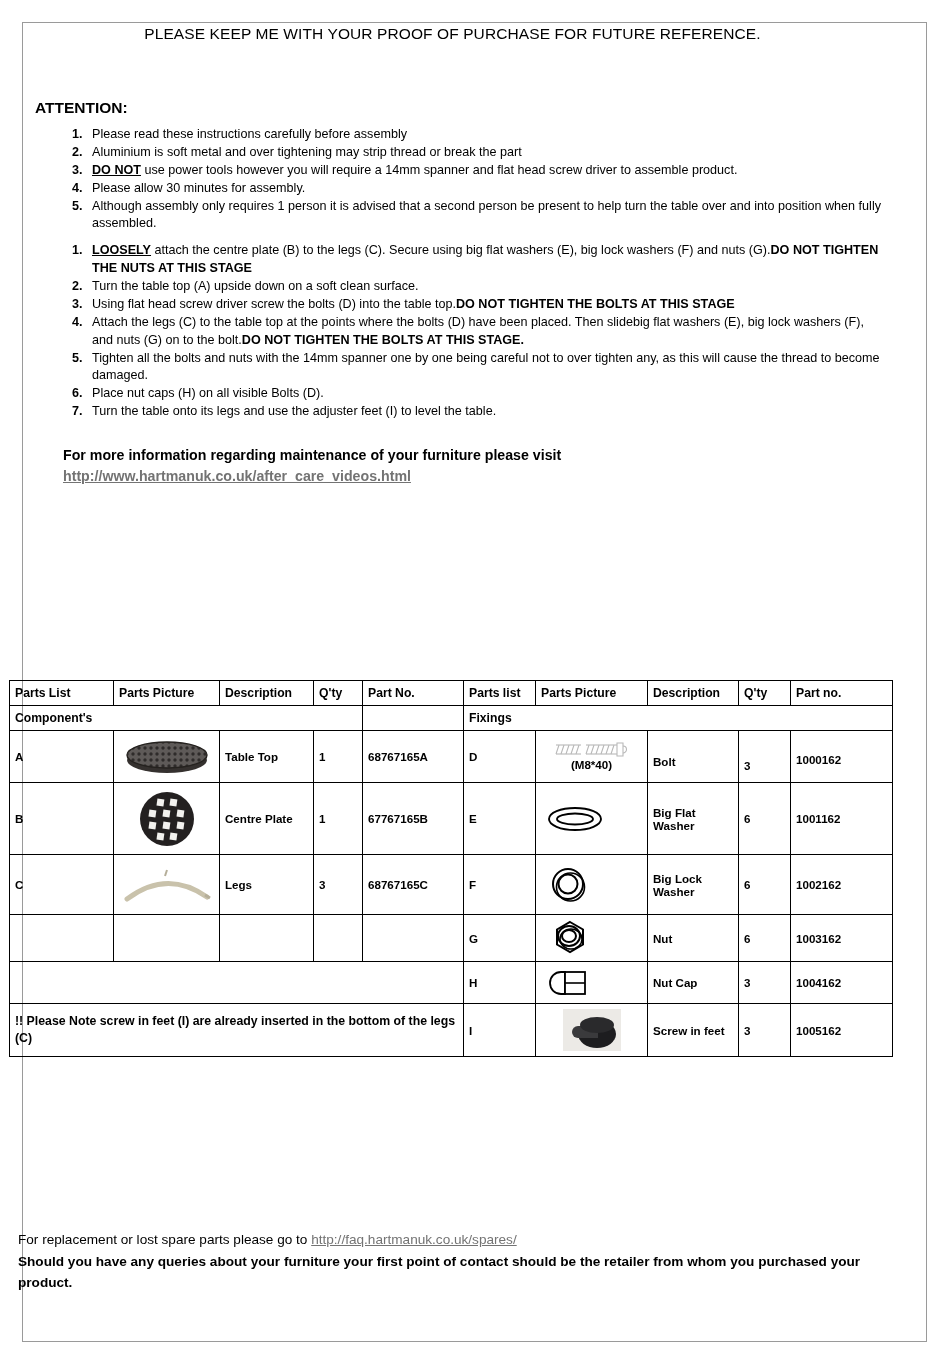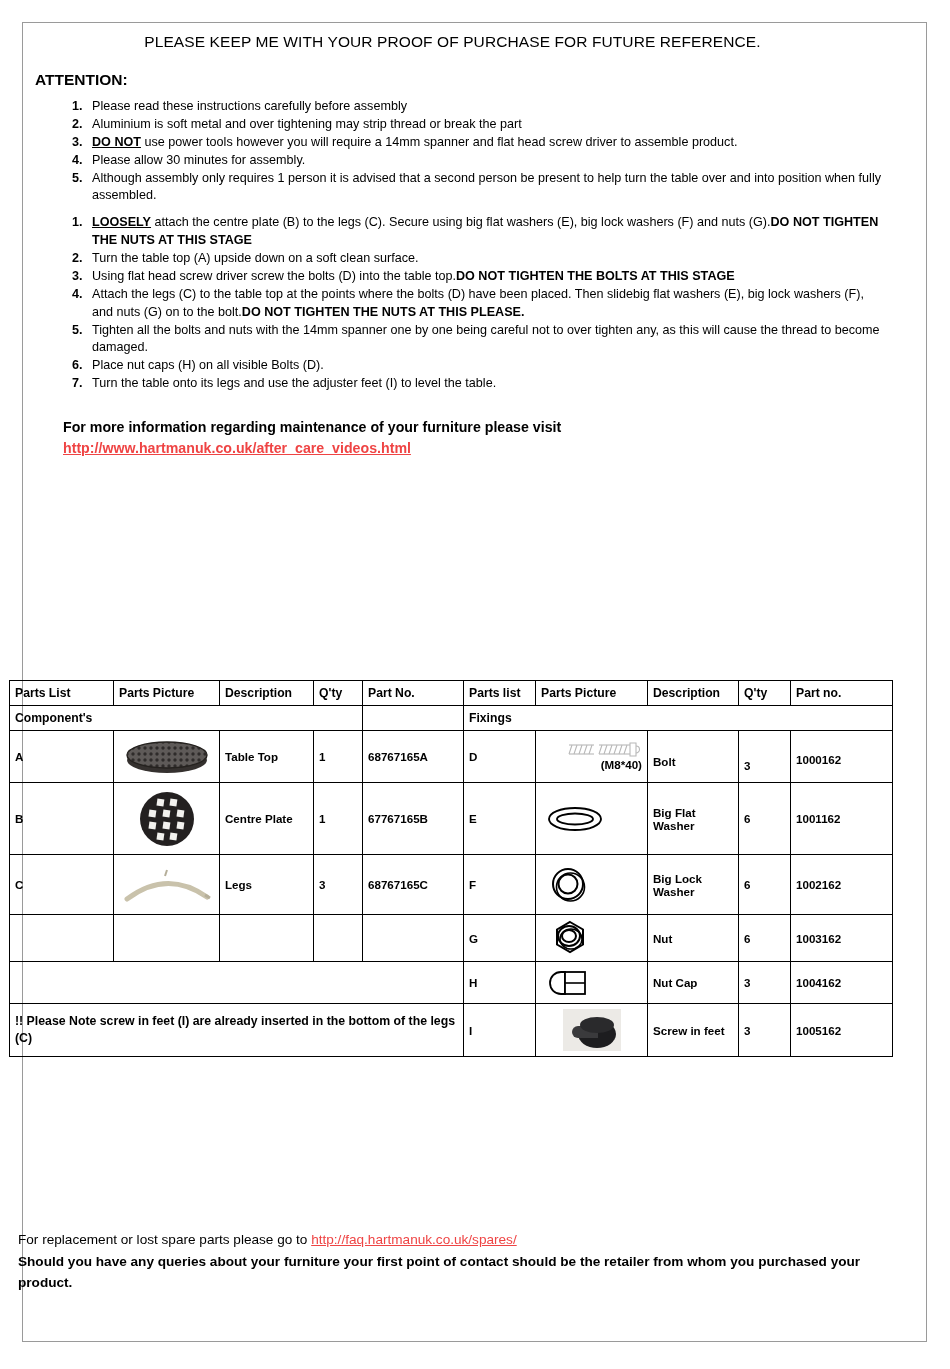--- a/index.html
+++ b/index.html
@@ -27,38 +27,38 @@
     height: 1320px;
     border: 1.2px solid #9a9a9a;
     box-sizing: border-box;
   }
   .content {
     position: absolute;
     left: 0;
     top: 0;
     width: 905px;
     box-sizing: border-box;
-    padding: 8px 18px;
+    padding: 0 18px;
   }
 
   .doc-title {
     text-align: center;
     font-size: 15.5px;
     font-weight: 400;
     margin: 25px 0 0 0;
     letter-spacing: 0.1px;
   }
 
   .section-heading {
     font-size: 15.5px;
     font-weight: bold;
     margin: 0;
     padding-left: 17px;
   }
-  #attention-heading { margin-top: 20px; }
+  #attention-heading { margin-top: 56px; }
   #assembly-heading { margin-top: 30px; }
 
   ol.num-list {
     margin: 9px 0 0 0;
     padding-left: 68px;
     font-size: 12.6px;
     line-height: 1.42;
   }
   ol.num-list > li {
     margin-bottom: 0px;
@@ -71,21 +71,21 @@
   .b { font-weight: bold; }
 
   .info-block {
     margin-top: 24px;
     padding-left: 45px;
     font-size: 14.2px;
     font-weight: bold;
     line-height: 1.48;
   }
   .info-block a, .link {
-    color: #ef4444;
+    color: #737373;
     text-decoration: underline;
   }
 
   
   .table-wrap {
     position: absolute;
     left: 9px;
     top: 680px;
     width: 883px;
   }
@@ -169,21 +169,21 @@
         <li><span class="u">DO NOT</span><span> use power tools however you will require a 14mm spanner and flat head screw driver to assemble product.</span></li>
         <li><span>Please allow 30 minutes for assembly.</span></li>
         <li><span>Although assembly only requires 1 person it is advised that a second person be present to help turn the table over and into position when fully assembled.</span></li>
       </ol>
 
 
     <ol class="num-list" id="assembly-list">
         <li><span class="u">LOOSELY</span><span> attach the centre plate (B) to the legs (C). Secure using big flat washers (E), big lock washers (F) and nuts (G).</span><span class="b">DO NOT TIGHTEN THE NUTS AT THIS STAGE</span></li>
         <li><span>Turn the table top (A) upside down on a soft clean surface.</span></li>
         <li><span>Using flat head screw driver screw the bolts (D) into the table top.</span><span class="b">DO NOT TIGHTEN THE BOLTS AT THIS STAGE</span></li>
-        <li><span>Attach the legs (C) to the table top at the points where the bolts (D) have been placed. Then slidebig flat washers (E), big lock washers (F), and nuts (G) on to the bolt.</span><span class="b">DO NOT TIGHTEN THE NUTS AT THIS PLEASE.</span></li>
+        <li><span>Attach the legs (C) to the table top at the points where the bolts (D) have been placed. Then slidebig flat washers (E), big lock washers (F), and nuts (G) on to the bolt.</span><span class="b">DO NOT TIGHTEN THE BOLTS AT THIS STAGE.</span></li>
         <li><span>Tighten all the bolts and nuts with the 14mm spanner one by one being careful not to over tighten any, as this will cause the thread to become damaged.</span></li>
         <li><span>Place nut caps (H) on all visible Bolts (D).</span></li>
         <li><span>Turn the table onto its legs and use the adjuster feet (I) to level the table.</span></li>
       </ol>
 
     <div class="info-block">
       <div>For more information regarding maintenance of your furniture please visit</div>
       <a class="link" href="#">http://www.hartmanuk.co.uk/after_care_videos.html</a>
     </div>
   </div>
@@ -238,21 +238,21 @@
                 <ellipse cx="43" cy="16" rx="40" ry="13" fill="url(#mesh)" stroke="#25221f" stroke-width="1.4"></ellipse>
               </svg>
             </div>
           </td>
           <td class="top">Table Top</td>
           <td class="top">1</td>
           <td class="top">68767165A</td>
 
           <td class="top">D</td>
           <td class="top">
-            <div style="text-align:right">
+            <div style="text-align:center">
               <svg width="74" height="15" viewBox="0 0 74 15">
                 <g stroke="#b8b8b8" stroke-width="1.1" fill="none">
                   <path d="M4 3 L1 12 M9 3 L6 12 M14 3 L11 12 M19 3 L16 12 M24 3 L21 12"></path>
                   <path d="M1 3 H26"></path>
                   <path d="M1 12 H26"></path>
                   <path d="M34 3 L31 12 M39 3 L36 12 M44 3 L41 12 M49 3 L46 12 M54 3 L51 12 M59 3 L56 12"></path>
                   <path d="M31 3 H62"></path>
                   <path d="M31 12 H62"></path>
                   <path d="M62 1 H68 V14 H62 Z"></path>
                   <path d="M68 4 a3.5 3.5 0 0 1 0 7"></path>

